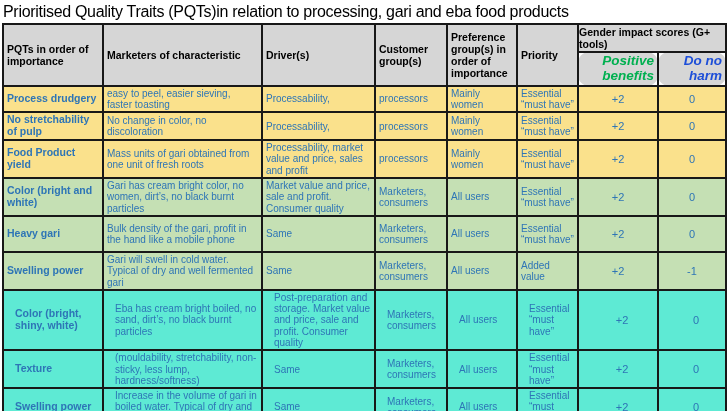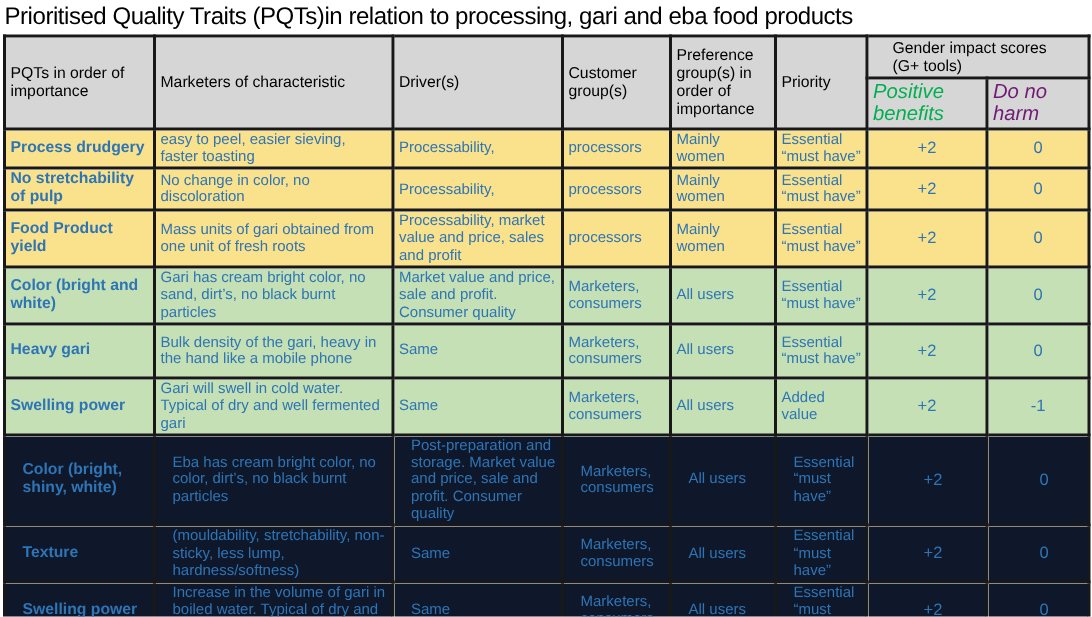--- a/index.html
+++ b/index.html
@@ -25,43 +25,44 @@
   .pqt-table th, .pqt-table td {
     border: 2px solid #181818;
     padding: 1px 3px;
     vertical-align: middle;
     overflow: hidden;
   }
   .pqt-table th {
     background: #D6D6D6;
     color: #000;
     font-size: 10.5px;
-    font-weight: normal;
+    font-weight: bold;
     text-align: left;
     line-height: 1.15;
   }
-  .pqt-table th.gender-span { font-size: 10.5px; padding: 1px 16px; }
+  .pqt-table th.gender-span { font-size: 10.5px; padding: 1px 0; }
   .pqt-table th.sub-pos, .pqt-table th.sub-harm {
     font-size: 13.5px;
     font-style: italic;
-    text-align: left;
+    text-align: right;
     line-height: 1.1;
+    border-radius: 11px;
   }
   .pqt-table th.sub-pos  { color: #00B050; }
-  .pqt-table th.sub-harm { color: #701a75; }
+  .pqt-table th.sub-harm { color: #1d4ed8; }
   .pqt-table td {
     color: #2E75B6;
     font-size: 10px;
     line-height: 1.13;
   }
   .pqt-table td.pqt { font-weight: bold; font-size: 10.5px; margin-left: 12px; }
   .pqt-table td.num { text-align: center; font-size: 11px; }
   tr.band-yellow td { background: #FAE18C; }
   tr.band-green  td { background: #C5E0B4; }
-  tr.band-blue   td { background: #0f172a; padding-left: 11px; }
+  tr.band-blue   td { background: #5eead4; padding-left: 11px; }
 </style>
 </head>
 <body>
 
 <div class="title">Prioritised Quality Traits (PQTs)in relation to processing, gari and eba food products</div>
 
 <table class="pqt-table">
   <colgroup>
     <col style="width:100px">
     <col style="width:159px">
@@ -113,51 +114,51 @@
       <td>Mass units of gari obtained from one unit of fresh roots</td>
       <td>Processability, market value and price, sales and profit</td>
       <td>processors</td>
       <td>Mainly women</td>
       <td>Essential “must have”</td>
       <td class="num">+2</td>
       <td class="num">0</td>
     </tr>
     <tr class="band-green" style="height:31px">
       <td class="pqt">Color (bright and white)</td>
-      <td>Gari has cream bright color, no sand, dirt’s, no black burnt particles</td>
+      <td>Gari has cream bright color, no women, dirt’s, no black burnt particles</td>
       <td>Market value and price, sale and profit. Consumer quality</td>
       <td>Marketers, consumers</td>
       <td>All users</td>
       <td>Essential “must have”</td>
       <td class="num">+2</td>
       <td class="num">0</td>
     </tr>
     <tr class="band-green" style="height:36px">
       <td class="pqt">Heavy gari</td>
-      <td>Bulk density of the gari, heavy in the hand like a mobile phone</td>
+      <td>Bulk density of the gari, profit in the hand like a mobile phone</td>
       <td>Same</td>
       <td>Marketers, consumers</td>
       <td>All users</td>
       <td>Essential “must have”</td>
       <td class="num">+2</td>
       <td class="num">0</td>
     </tr>
     <tr class="band-green" style="height:27px">
       <td class="pqt">Swelling power</td>
       <td>Gari will swell in cold water. Typical of dry and well fermented gari</td>
       <td>Same</td>
       <td>Marketers, consumers</td>
       <td>All users</td>
       <td>Added value</td>
       <td class="num">+2</td>
       <td class="num">-1</td>
     </tr>
     <tr class="band-blue" style="height:44px">
       <td class="pqt">Color (bright, shiny, white)</td>
-      <td>Eba has cream bright color, no color, dirt’s, no black burnt particles</td>
+      <td>Eba has cream bright boiled, no sand, dirt’s, no black burnt particles</td>
       <td>Post-preparation and storage. Market value and price, sale and profit. Consumer quality</td>
       <td>Marketers, consumers</td>
       <td>All users</td>
       <td>Essential “must have”</td>
       <td class="num">+2</td>
       <td class="num">0</td>
     </tr>
     <tr class="band-blue" style="height:30px">
       <td class="pqt">Texture</td>
       <td>(mouldability, stretchability, non-sticky, less lump, hardness/softness)</td>

